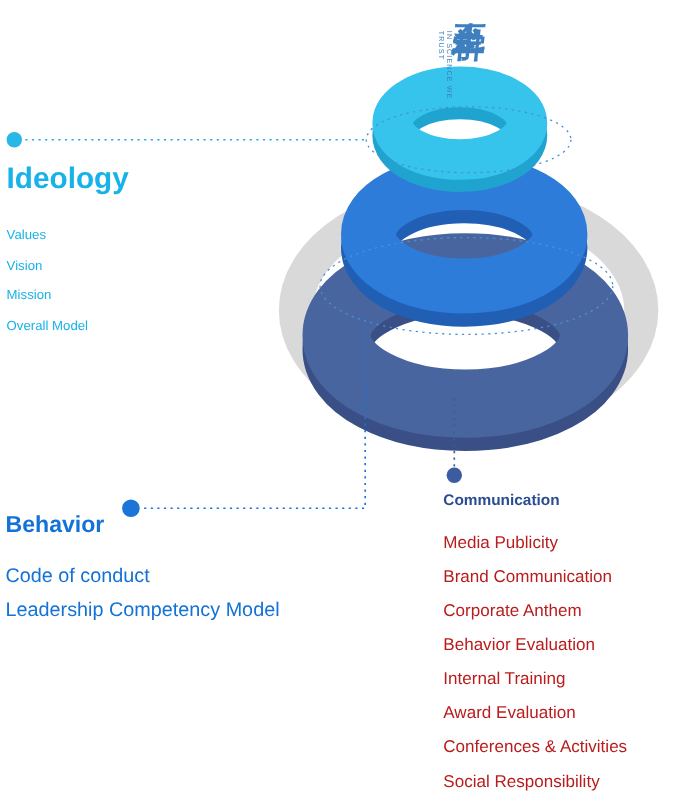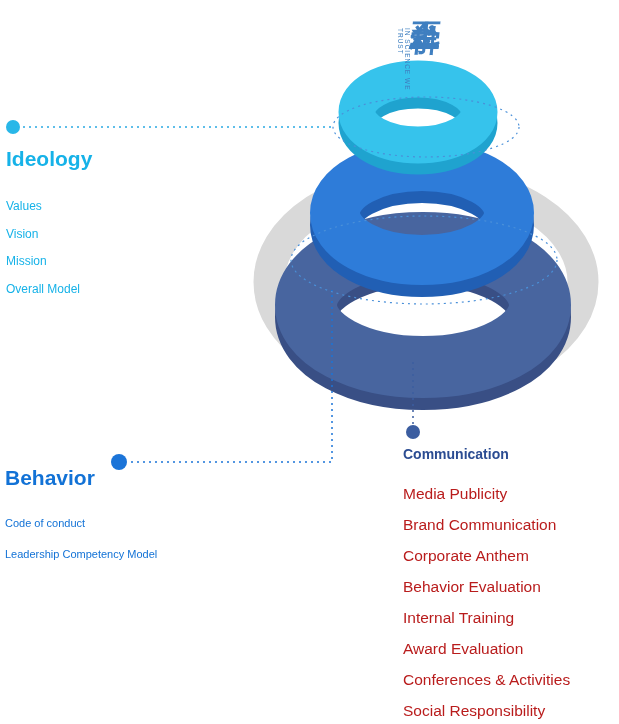--- a/index.html
+++ b/index.html
@@ -41,28 +41,28 @@
     letter-spacing: 1px;
     color: #3f7fc0;
     height: 70px;
     font-family: "Liberation Sans", sans-serif;
   }
 
   .section { position: absolute; z-index: 3; }
   .sec-title { font-weight: bold; }
 
   .ideology { left: 6px; top: 147px; width: 240px; }
-  .ideology .sec-title { font-size: 21px; color: #16b2e8; }
+  .ideology .sec-title { font-size: 27px; color: #16b2e8; }
   .ideology .items { margin-top: 22px; }
   .ideology .item { font-size: 12px; color: #16b2e8; line-height: 27.5px; }
 
   .behavior { left: 5px; top: 466px; width: 300px; }
   .behavior .sec-title { font-size: 21px; color: #1272d6; }
   .behavior .items { margin-top: 18px; }
-  .behavior .item { font-size: 11px; color: #1272d6; line-height: 31px; }
+  .behavior .item { font-size: 18px; color: #1272d6; line-height: 31px; }
 
   .communication { left: 403px; top: 446px; width: 216px; }
   .communication .sec-title { font-size: 14px; color: #2b4c92; }
   .communication .items { margin-top: 16px; }
   .communication .item { font-size: 15.5px; color: #b91c1c; line-height: 31px; }
 </style>
 </head>
 <body>
 
 <div class="canvas">

